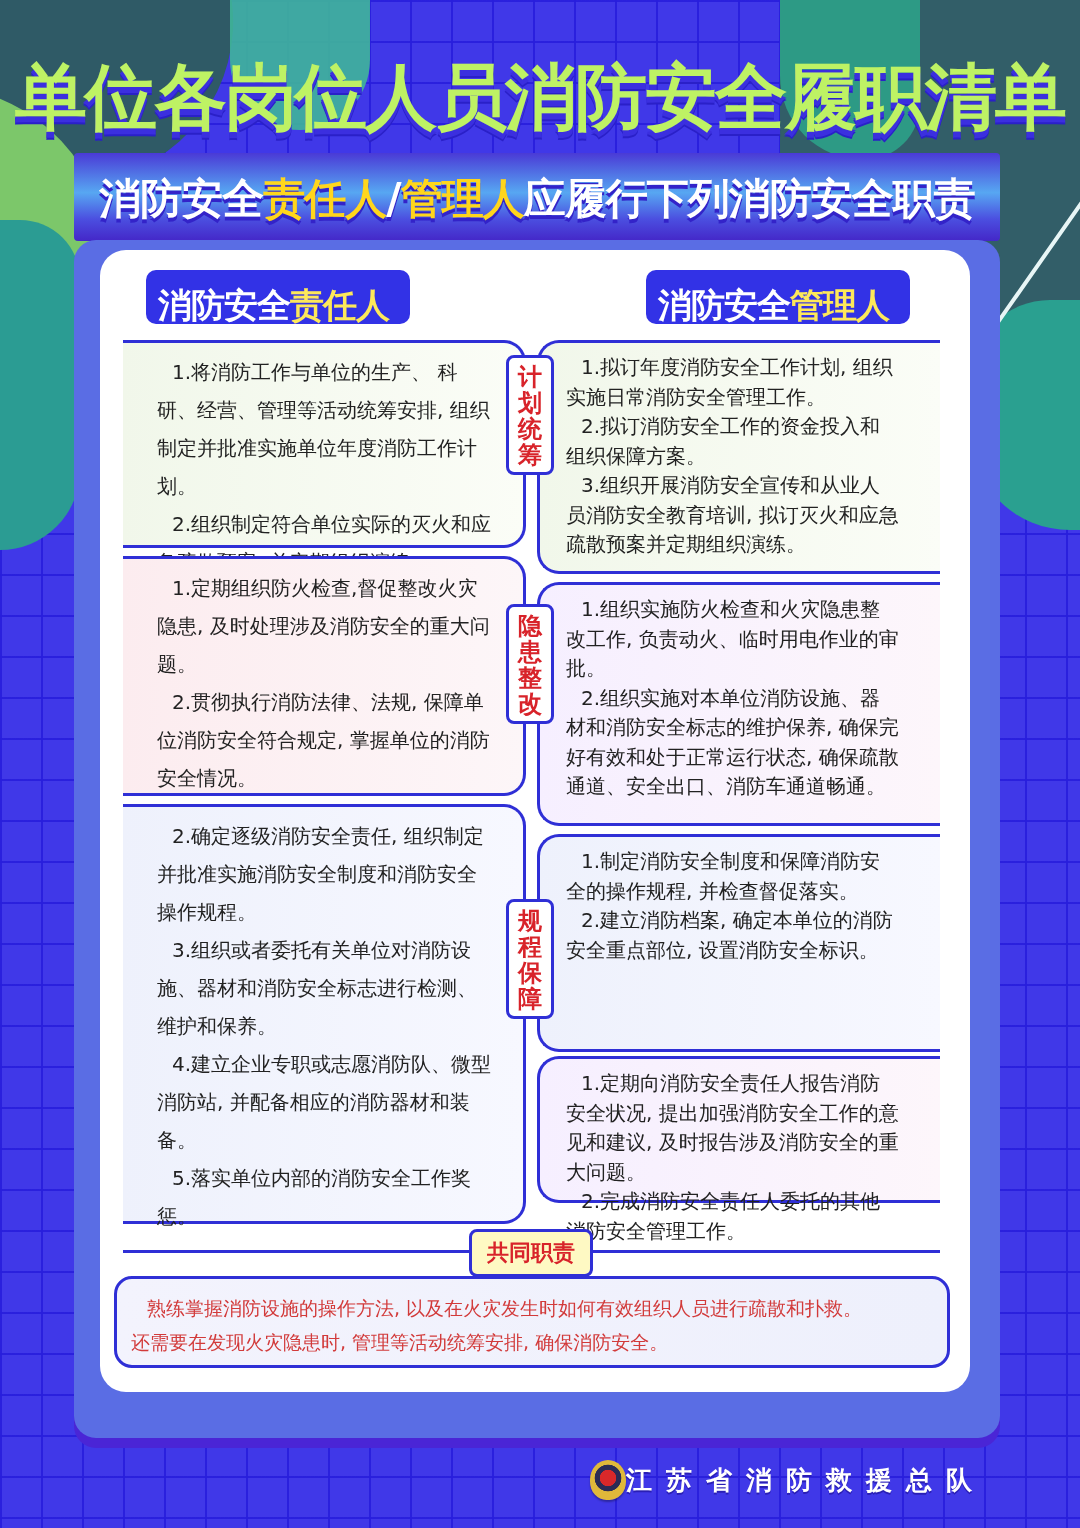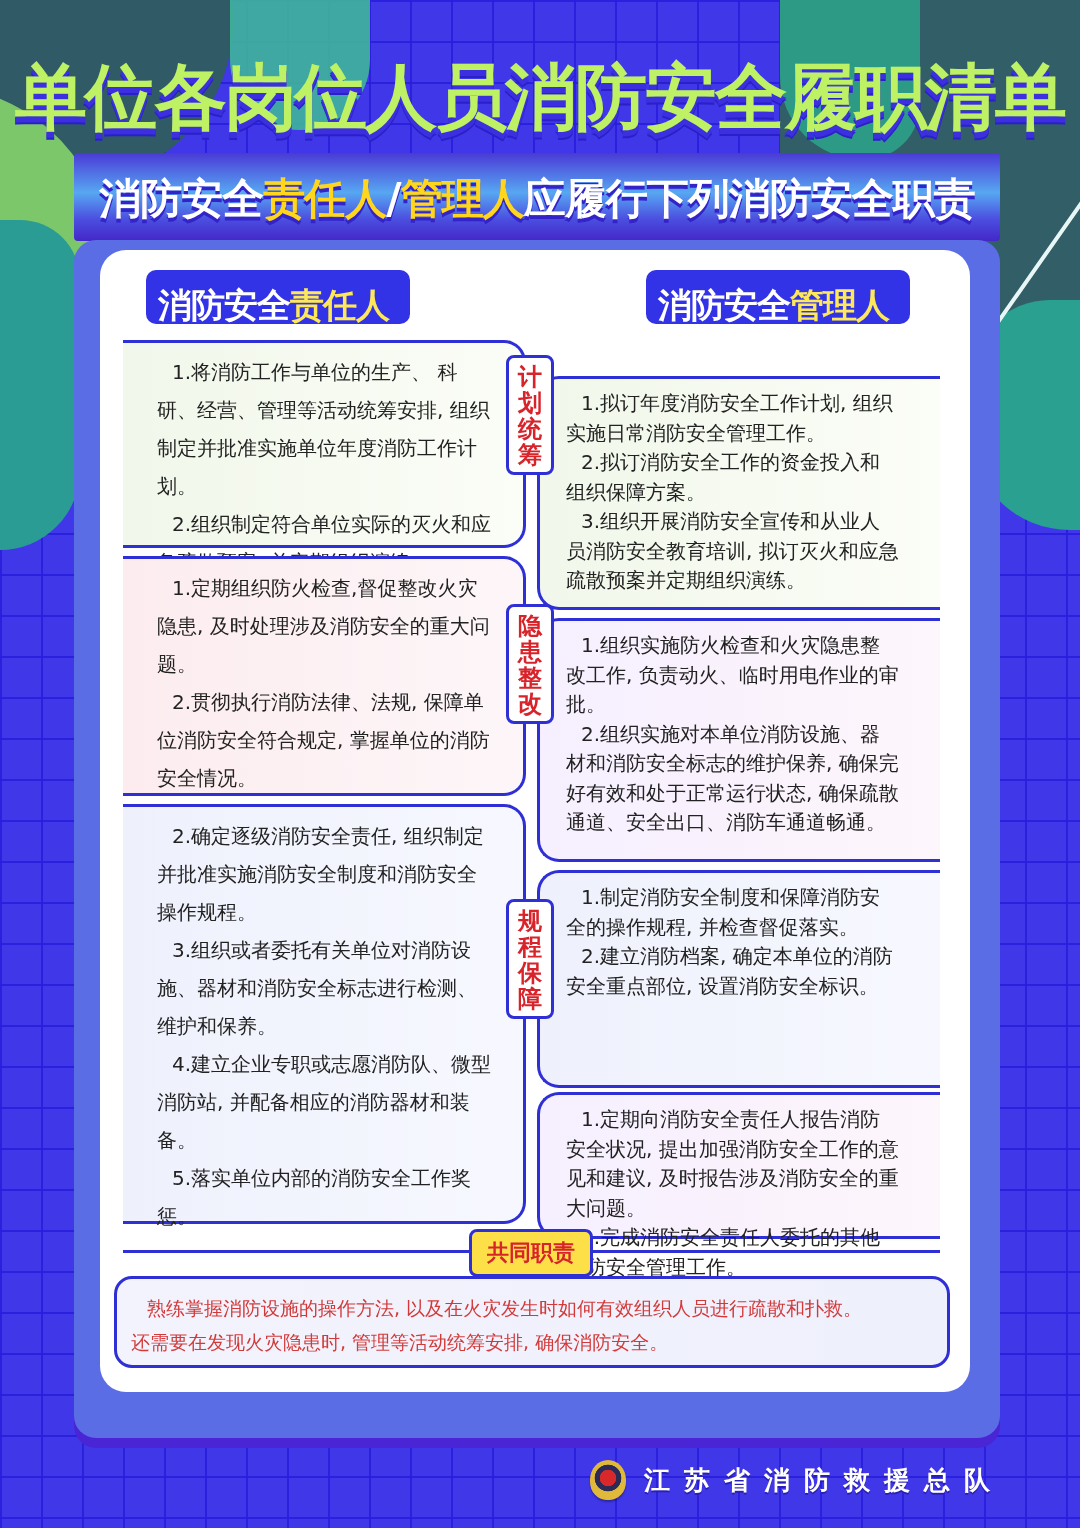--- a/index.html
+++ b/index.html
@@ -54,21 +54,21 @@
   .role-badge .hl { color: #fde85a; }
   .badge-left { left: 146px; top: 270px; width: 264px; }
   .badge-right { left: 646px; top: 270px; width: 264px; }
 
   .box {
     position: absolute; border: 3px solid #2f2fd6; font-size: 20px; color: #222;
     line-height: 38px; padding: 10px 30px 6px 34px;
   }
   .box p { text-indent: 15px; }
   .left-box { border-left: none; border-radius: 0 22px 22px 0; }
-  .right-box { border-right: none; border-radius: 22px 0 0 22px; line-height: 29.5px; padding: 10px 40px 4px 26px; margin-top: 36px; }
+  .right-box { border-right: none; border-radius: 22px 0 0 22px; line-height: 29.5px; padding: 10px 40px 4px 26px; }
   .bg-green { background: linear-gradient(90deg, #f1f7ea, #fbfdf7); }
   .bg-pink { background: linear-gradient(90deg, #fcecef, #fdf6f8); }
   .bg-lilac { background: linear-gradient(90deg, #f6efff, #fdf6fb); }
   .bg-blue { background: linear-gradient(90deg, #eef1fc, #f7f8ff); }
 
   .lbox1 { left: 123px; top: 340px; width: 403px; height: 208px; }
   .lbox2 { left: 123px; top: 556px; width: 403px; height: 240px; }
   .lbox3 { left: 123px; top: 804px; width: 403px; height: 420px; }
   .rbox1 { left: 537px; top: 340px; width: 403px; height: 234px; }
   .rbox2 { left: 537px; top: 582px; width: 403px; height: 244px; }
@@ -81,42 +81,42 @@
     font-size: 24px; font-weight: 900; text-align: center; line-height: 26px;
     padding: 6px 0; z-index: 5;
   }
   .tag1 { top: 355px; height: 120px; }
   .tag2 { top: 604px; height: 120px; }
   .tag3 { top: 899px; height: 120px; }
 
   .shared-line { position: absolute; left: 123px; width: 817px; top: 1250px; height: 3px; background: #2f2fd6; }
   .shared-tag {
     position: absolute; left: 469px; top: 1229px; width: 124px; height: 48px;
-    background: #fde047; border: 3px solid #2f2fd6; border-radius: 8px;
+    background: #fef9c3; border: 3px solid #2f2fd6; border-radius: 8px;
     color: #d8232a; font-size: 22px; font-weight: 900; text-align: center; line-height: 42px;
     z-index: 5;
   }
   .shared-box {
     position: absolute; left: 114px; top: 1276px; width: 836px; height: 92px;
     border: 3px solid #2f2fd6; border-radius: 18px;
     background: linear-gradient(90deg, #f3f3fd, #eef0fc);
     color: #d23a3a; font-size: 19px; line-height: 34px; padding: 12px 14px;
   }
   .shared-box p:first-child { text-indent: 16px; }
 
   .footer {
     position: absolute; left: 590px; top: 1458px; height: 44px; display: flex; align-items: center;
   }
   .emblem {
     width: 36px; height: 40px; border-radius: 50% 50% 46% 46%;
     background: radial-gradient(circle at 50% 45%, #d8282a 0 28%, #2b2b55 30% 46%, #e0b83a 48% 100%);
     box-shadow: 0 2px 2px rgba(0,0,0,0.3);
   }
   .footer-text {
-    margin-left: 18px; color: #fff; font-size: 26px; font-weight: 900; letter-spacing: 14px;
+    color: #fff; font-size: 26px; font-weight: 900; letter-spacing: 14px;
     text-shadow: 0 2px 0 #2a1fb5;
   }
 </style>
 </head>
 <body>
 
 <div class="leaf leaf-tl-dark"></div>
 <div class="leaf leaf-tl-green"></div>
 <div class="leaf leaf-l-teal"></div>
 <div class="leaf leaf-top-mid"></div>

